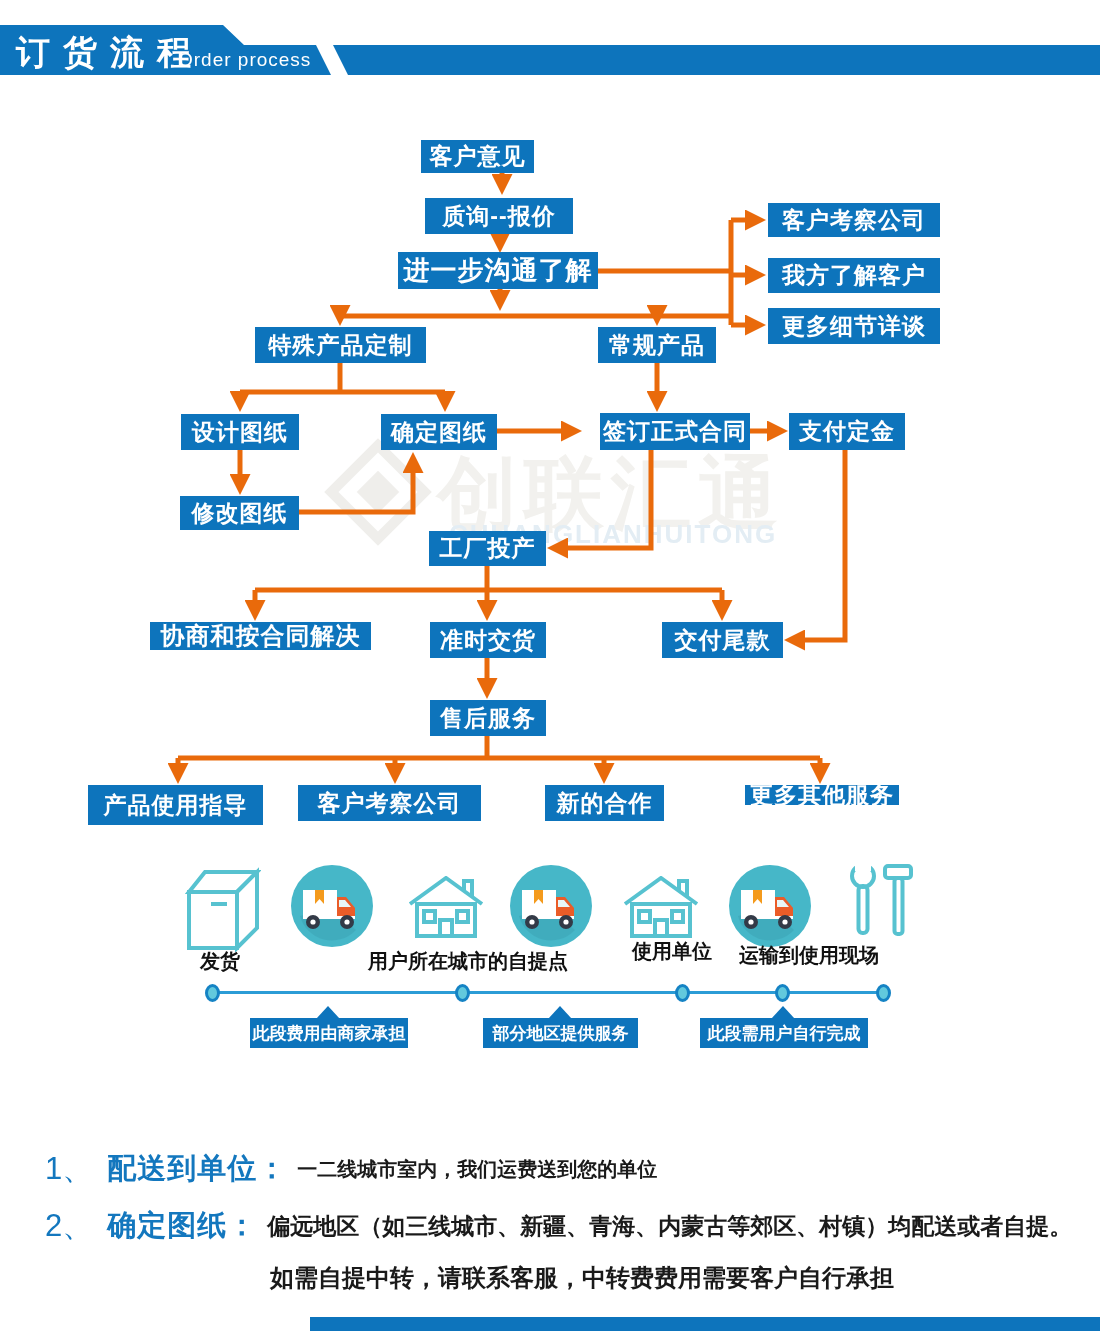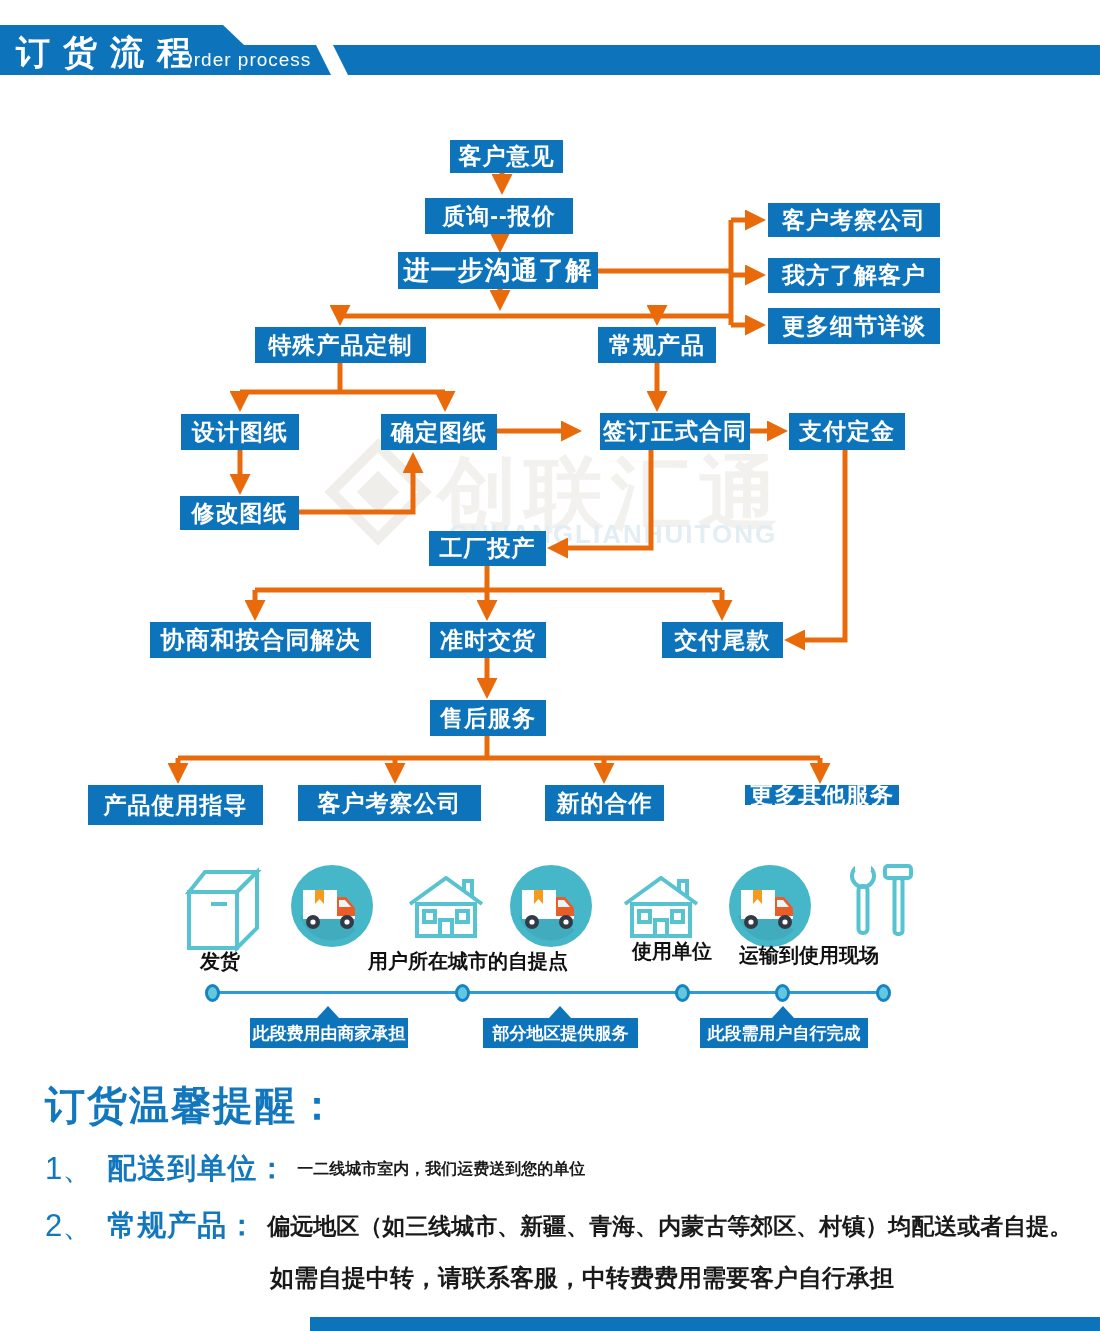--- a/index.html
+++ b/index.html
@@ -33,21 +33,21 @@
   .tlabel{position:absolute;top:1018px;height:30px;background:#0d74bc;color:#fff;display:flex;align-items:center;
       justify-content:center;font-size:17px;font-weight:bold;z-index:3;white-space:nowrap;}
   .tpointer{position:absolute;top:-12px;width:0;height:0;border-left:12px solid transparent;
       border-right:12px solid transparent;border-bottom:13px solid #0d74bc;}
   
   .notice-title{position:absolute;left:45px;top:1078px;font-size:40px;font-weight:bold;color:#1377be;
       letter-spacing:2px;z-index:3;white-space:nowrap;}
   .notice-item{position:absolute;left:45px;display:flex;align-items:center;z-index:3;white-space:nowrap;}
   .n-num{font-size:31px;color:#1377be;margin-right:14px;}
   .n-term{font-size:29px;font-weight:bold;color:#1377be;margin-right:10px;letter-spacing:1px;}
-  .n-desc{font-size:16px;font-weight:bold;color:#1a1a1a;}
+  .n-desc{font-size:20px;font-weight:bold;color:#1a1a1a;}
   .notice-extra{position:absolute;left:270px;top:1262px;font-size:24px;font-weight:bold;color:#1a1a1a;
       z-index:3;white-space:nowrap;}
   .footer-bar{position:absolute;left:310px;top:1317px;width:790px;height:14px;background:#0d74bc;z-index:3;}
 </style>
 </head>
 <body>
 
 <div class="page">
 
   <div class="banner-main"></div>
@@ -101,35 +101,35 @@
       <path d="M487,658 V693" marker-end="url(#ah)"></path>
       <path d="M487,736 V758"></path>
       <path d="M178,758 H820"></path>
       <path d="M178,758 V778" marker-end="url(#ah)"></path>
       <path d="M395,758 V778" marker-end="url(#ah)"></path>
       <path d="M604,758 V778" marker-end="url(#ah)"></path>
       <path d="M820,758 V778" marker-end="url(#ah)"></path>
     </g>
   </svg>
 
-  <div class="fbox" style="left:450px;top:140px;width:113px;height:33px;">客户意见</div>
+  <div class="fbox" style="left:421px;top:140px;width:113px;height:33px;">客户意见</div>
   <div class="fbox" style="left:425px;top:198px;width:148px;height:36px;">质询--报价</div>
   <div class="fbox" style="left:398px;top:252px;width:200px;height:37px;font-size:26px;">进一步沟通了解</div>
   <div class="fbox" style="left:768px;top:203px;width:172px;height:34px;">客户考察公司</div>
   <div class="fbox" style="left:768px;top:258px;width:172px;height:35px;">我方了解客户</div>
   <div class="fbox" style="left:768px;top:308px;width:172px;height:36px;">更多细节详谈</div>
   <div class="fbox" style="left:255px;top:327px;width:171px;height:36px;">特殊产品定制</div>
   <div class="fbox" style="left:598px;top:327px;width:118px;height:36px;">常规产品</div>
   <div class="fbox" style="left:181px;top:414px;width:118px;height:36px;">设计图纸</div>
   <div class="fbox" style="left:381px;top:414px;width:116px;height:36px;">确定图纸</div>
   <div class="fbox" style="left:600px;top:413px;width:150px;height:37px;">签订正式合同</div>
   <div class="fbox" style="left:789px;top:413px;width:116px;height:37px;">支付定金</div>
   <div class="fbox" style="left:180px;top:496px;width:119px;height:34px;">修改图纸</div>
   <div class="fbox" style="left:429px;top:531px;width:117px;height:35px;">工厂投产</div>
-  <div class="fbox" style="left:150px;top:622px;width:221px;height:36px;font-size:24px;">协商和按合同解决</div>
+  <div class="fbox" style="left:150px;top:622px;width:221px;height:28px;font-size:24px;">协商和按合同解决</div>
   <div class="fbox" style="left:430px;top:622px;width:116px;height:36px;">准时交货</div>
   <div class="fbox" style="left:662px;top:622px;width:121px;height:36px;">交付尾款</div>
   <div class="fbox" style="left:430px;top:700px;width:116px;height:36px;">售后服务</div>
   <div class="fbox" style="left:88px;top:785px;width:175px;height:40px;">产品使用指导</div>
   <div class="fbox" style="left:298px;top:785px;width:183px;height:36px;">客户考察公司</div>
   <div class="fbox" style="left:545px;top:785px;width:119px;height:36px;">新的合作</div>
   <div class="fbox" style="left:745px;top:785px;width:154px;height:20px;">更多其他服务</div>
 
   <svg class="licon" style="left:185px;top:866px;" width="76" height="86" viewBox="0 0 76 86">
     <g stroke="#57c2d0" stroke-width="4" fill="#fff" stroke-linejoin="miter">
@@ -235,31 +235,30 @@
   </div>
   <div class="tlabel" style="left:483px;width:155px;">
     <div class="tpointer" style="left:65px;"></div>
     <span>部分地区提供服务</span>
   </div>
   <div class="tlabel" style="left:700px;width:168px;">
     <div class="tpointer" style="left:71px;"></div>
     <span>此段需用户自行完成</span>
   </div>
 
-  <div class="notice-title">订货温馨提醒：</div>
 
   <div class="notice-item" style="top:1148px;">
     <span class="n-num">1、</span>
     <span class="n-term">配送到单位：</span>
     <span class="n-desc">一二线城市室内，我们运费送到您的单位</span>
   </div>
 
   <div class="notice-item" style="top:1205px;">
     <span class="n-num">2、</span>
-    <span class="n-term">常规产品：</span>
+    <span class="n-term">确定图纸：</span>
     <span class="n-desc" style="font-size:23px;">偏远地区（如三线城市、新疆、青海、内蒙古等郊区、村镇）均配送或者自提。</span>
   </div>
 
   <div class="notice-extra">如需自提中转，请联系客服，中转费费用需要客户自行承担</div>
 
   <div class="footer-bar"></div>
 
 </div>
 
 </body></html>

